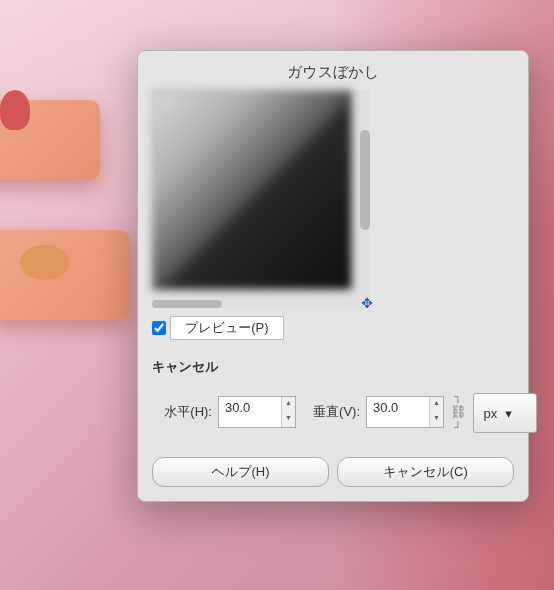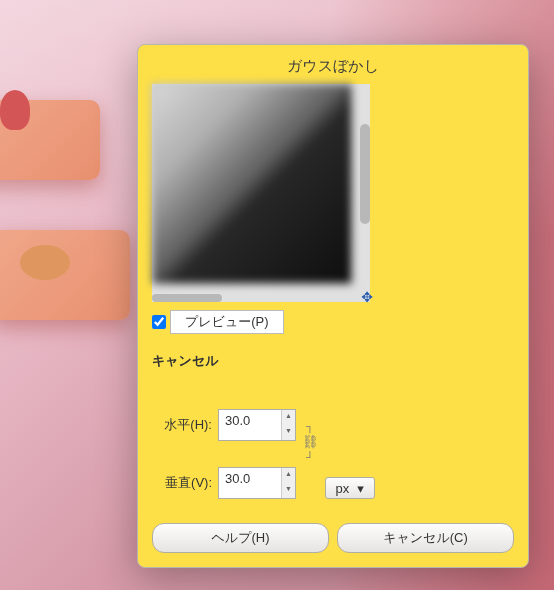--- a/index.html
+++ b/index.html
@@ -21,23 +21,23 @@
   border-radius: 10px;
   box-shadow: 0 8px 20px rgba(160,60,50,0.4);
 }
 .tray1 { left: -30px; top: 100px; width: 130px; height: 80px; }
 .tray2 { left: -10px; top: 230px; width: 140px; height: 90px; }
 .shape1 { position:absolute; left:0; top:90px; width:30px; height:40px; background:#d45555; border-radius:50% 50% 40% 40%; }
 .shape2 { position:absolute; left:20px; top:245px; width:50px; height:35px; background:#e0975f; border-radius:50%; }
 
 .dialog {
   position: absolute;
-  left: 137px; top: 44px;
+  left: 137px; top: 50px;
   width: 392px;
-  background: #fde047;
+  background: #e5e5e5;
   border: 1px solid #b8b4ae;
   border-radius: 8px;
   box-shadow: 0 10px 40px rgba(0,0,0,0.3);
   padding-bottom: 14px;
 }
 .dialog-title {
   text-align: center;
   font-size: 15px;
   padding: 12px 0 8px;
   color: #3c3c3c;
@@ -92,21 +92,21 @@
   font-weight: bold;
   font-size: 13px;
   color: #333;
   margin-bottom: 14px;
 }
 .radius-controls {
   display: flex;
   align-items: center;
   gap: 6px;
 }
-.radius-fields { display: flex; flex-direction: column; gap: 26px; margin-top: 25px; }
+.radius-fields { display: flex; flex-direction: row; gap: 4px; }
 .field-row {
   display: flex; align-items: center; gap: 6px;
 }
 .field-label { font-size: 13px; color: #333; width: 60px; text-align: right; }
 .spin {
   display: flex;
   border: 1px solid #b0aca6;
   background: #fff;
   height: 32px;
   width: 78px;
@@ -130,21 +130,21 @@
   display: flex; flex-direction: column;
   align-items: center; justify-content: center;
   gap: 2px;
   color: #777; font-size: 11px;
 }
 .link-icon { font-size: 13px; }
 .unit-select {
   display: flex; align-items: center;
   border: 1px solid #b0aca6;
   background: linear-gradient(#fdfdfd,#e8e6e3);
-  height: 22px; padding: 0 10px 0 10px;
+  height: 40px; padding: 0 24px 0 10px;
   gap: 8px; border-radius: 3px;
   align-self: flex-end;
 }
 .unit-select span { font-size: 13px; color: #333; }
 .unit-caret { font-size: 9px; color: #555; }
 .type-section { width: 120px; }
 .radio-group { display: flex; flex-direction: column; gap: 10px; padding-left: 14px; padding-top: 2px; }
 .radio-row { display: flex; align-items: center; gap: 8px; font-size: 13px; color: #333; }
 .radio {
   width: 13px; height: 13px; border-radius: 50%;

